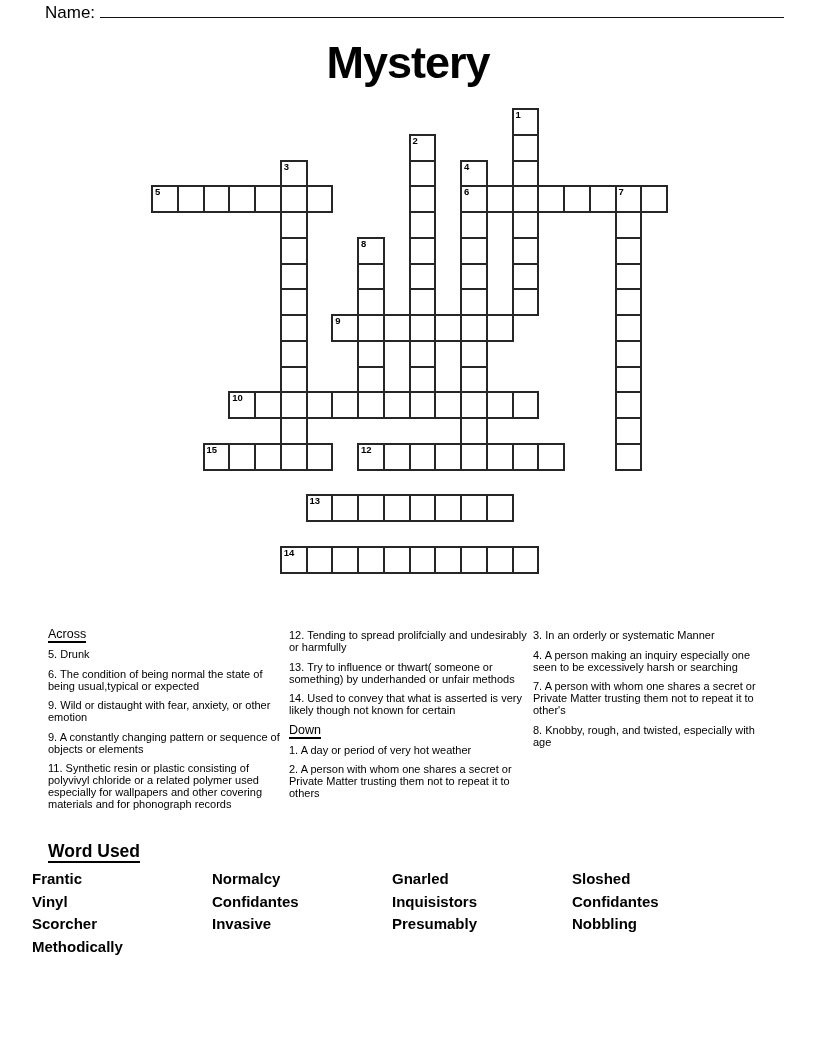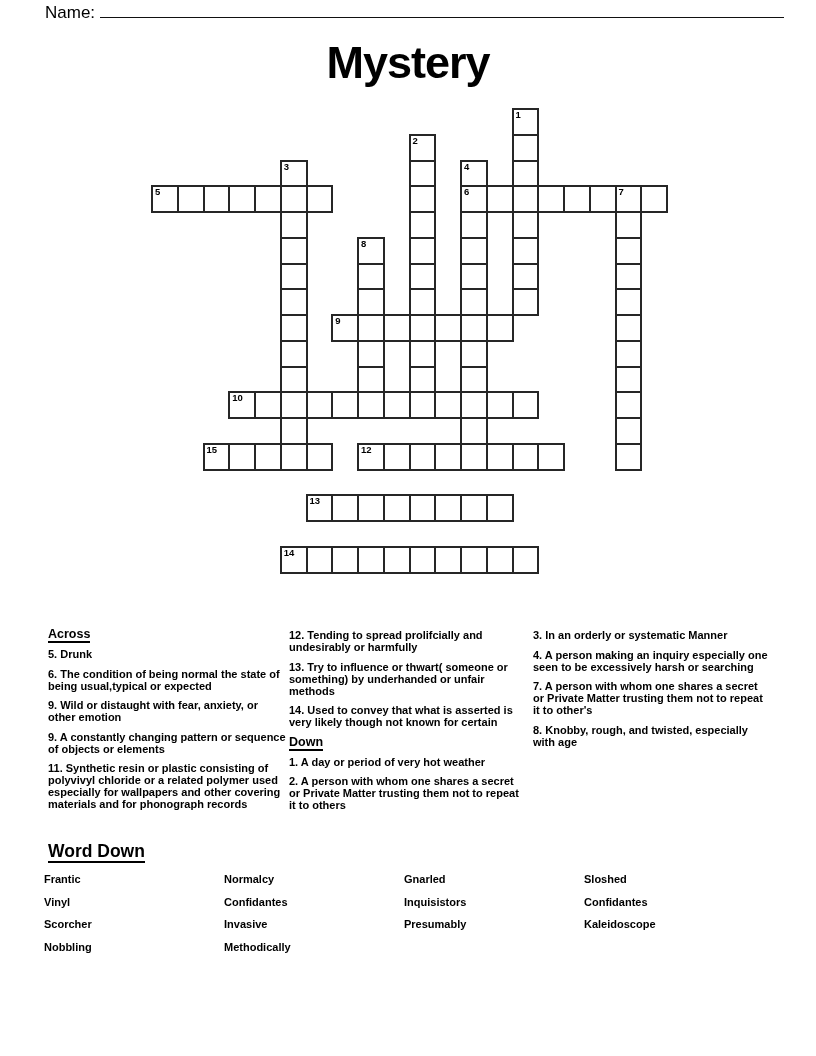--- a/index.html
+++ b/index.html
@@ -29,43 +29,43 @@
   .cell{
     position:absolute;box-sizing:border-box;
     background:#fff;border:2px solid #262626;
   }
   .cell .num{
     position:absolute;top:0px;left:2px;
     font-size:9.5px;font-weight:700;line-height:10px;
   }
   .clues-col{
     position:absolute;top:628px;width:238px;
-    font-size:11px;font-weight:700;line-height:12px;
+    font-size:11px;font-weight:400;line-height:12px;
   }
   .col-1{left:48px;}
   .col-2{left:289px;}
   .col-3{left:533px;}
   .clues-header{
     display:inline-block;
     font-size:12.5px;line-height:13px;
     border-bottom:2px solid #000;
     margin:0 0 5px 0;
   }
   .clue{margin:0 0 7.5px 0;}
   .wordbank-header{
     position:absolute;left:48px;top:842px;
     font-size:17.5px;font-weight:700;line-height:19px;
     border-bottom:2.5px solid #000;padding-bottom:0px;
   }
   .wordbank{
-    position:absolute;left:44px;top:869px;
+    position:absolute;left:32px;top:869px;
     display:grid;
     grid-template-columns:180px 180px 180px 180px;
     grid-auto-rows:22.7px;
-    font-size:11px;font-weight:700;line-height:20px;
+    font-size:15px;font-weight:700;line-height:20px;
   }
 </style>
 </head>
 <body>
 
 <span class="name-label">Name:</span>
 <div class="name-line"></div>
 
 <h1 class="page-title">Mystery</h1>
 
@@ -231,29 +231,28 @@
   <p class="clue"><span>2.</span> <span>A person with whom one shares a secret or Private Matter trusting them not to repeat it to others</span></p>
 </div>
 
 <div class="clues-col col-3">
   <p class="clue" style="margin-top:1px"><span>3.</span> <span>In an orderly or systematic Manner</span></p>
   <p class="clue"><span>4.</span> <span>A person making an inquiry especially one seen to be excessively harsh or searching</span></p>
   <p class="clue"><span>7.</span> <span>A person with whom one shares a secret or Private Matter trusting them not to repeat it to other's</span></p>
   <p class="clue"><span>8.</span> <span>Knobby, rough, and twisted, especially with age</span></p>
 </div>
 
-<div class="wordbank-header">Word Down</div>
+<div class="wordbank-header">Word Used</div>
 <div class="wordbank">
   <span>Frantic</span>
   <span>Normalcy</span>
   <span>Gnarled</span>
   <span>Sloshed</span>
   <span>Vinyl</span>
   <span>Confidantes</span>
   <span>Inquisistors</span>
   <span>Confidantes</span>
   <span>Scorcher</span>
   <span>Invasive</span>
   <span>Presumably</span>
-  <span>Kaleidoscope</span>
   <span>Nobbling</span>
   <span>Methodically</span>
 </div>
 
 </body></html>

